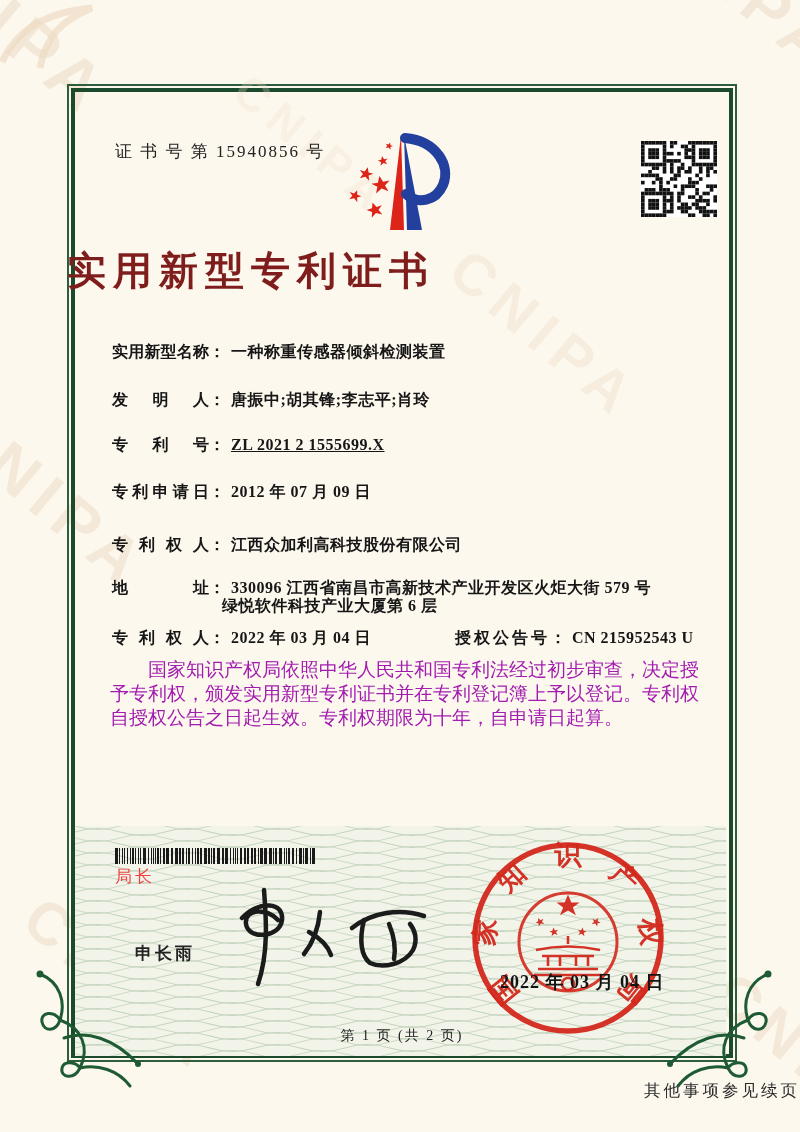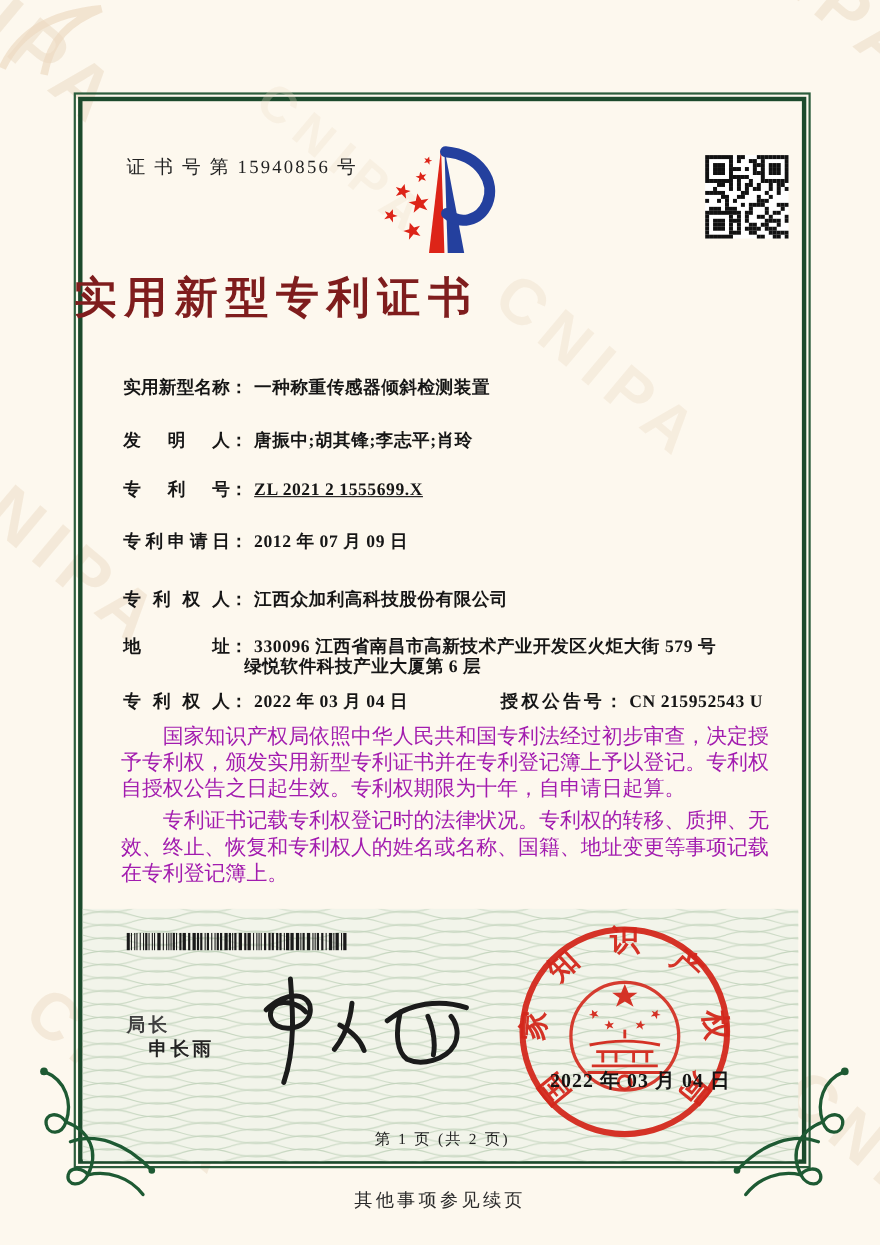--- a/index.html
+++ b/index.html
@@ -42,34 +42,34 @@
   .fvalue{letter-spacing:0.5px;}
   .addr2{position:absolute;left:110px;top:258px;letter-spacing:0.5px;}
   .grant2{position:absolute;left:343px;top:0;}
   .grant2 .glabel{letter-spacing:3px;}
   .paras{
     position:absolute;left:110px;top:658px;width:602px;
     font-size:19px;line-height:24px;color:#a21caf;
   }
   .paras p{margin:0 0 5px 0;text-indent:2em;}
   .barcode{position:absolute;left:115px;top:848px;width:205px;height:16px;}
-  .sig-title{position:absolute;left:115px;top:920px;font-family:"Liberation Sans","DejaVu Sans",sans-serif;font-size:17px;font-weight:700;letter-spacing:3px;color:#404040;}
+  .sig-title{position:absolute;left:115px;top:865px;font-family:"Liberation Sans","DejaVu Sans",sans-serif;font-size:17px;font-weight:400;letter-spacing:3px;color:#ef4444;}
   .sig-name{position:absolute;left:115px;top:942px;font-family:"Liberation Sans","DejaVu Sans",sans-serif;font-size:17px;font-weight:600;letter-spacing:3px;color:#232323;padding-left:20px;}
   .signature-svg{position:absolute;left:212px;top:880px;}
   .seal{position:absolute;left:468px;top:838px;width:200px;height:200px;}
   .seal-date{
     position:absolute;left:500px;top:970px;font-size:18px;font-weight:bold;color:#141414;
     letter-spacing:1px;z-index:6;white-space:nowrap;
   }
   .page-num{
     position:absolute;left:67px;top:1027px;width:670px;text-align:center;
     font-size:14px;letter-spacing:2px;color:#222;
   }
   .next-note{
-    position:absolute;left:0;top:1080px;width:800px;text-align:center;
+    position:absolute;left:0;top:1080px;width:800px;text-align:right;
     font-size:16.5px;letter-spacing:3px;color:#2a2a2a;
   }
   .z1{z-index:1}.z2{z-index:2}.z3{z-index:3}.z4{z-index:4}
 </style>
 </head>
 <body>
 
 <span class="wm z1" style="left:-125px;top:-20px;font-size:68px;opacity:.55;">CNIPA</span>
 <span class="wm z1" style="left:615px;top:-55px;font-size:64px;opacity:.55;">CNIPA</span>
 <span class="wm z3" style="left:218px;top:118px;font-size:46px;opacity:.28;">CNIPA</span>
@@ -378,21 +378,20 @@
   <div class="frow" style="top:290px;">
     <span class="flabel">专利权人</span><span class="fcolon">：</span><span class="fvalue">2022 年 03 月 04 日</span>
     <span class="grant2">
       <span class="glabel">授权公告号</span><span class="fcolon">：</span><span class="fvalue">CN 215952543 U</span>
     </span>
   </div>
 </div>
 
 <div class="paras z3">
   <p>国家知识产权局依照中华人民共和国专利法经过初步审查，决定授予专利权，颁发实用新型专利证书并在专利登记簿上予以登记。专利权自授权公告之日起生效。专利权期限为十年，自申请日起算。</p>
-  <p>专利证书记载专利权登记时的法律状况。专利权的转移、质押、无效、终止、恢复和专利权人的姓名或名称、国籍、地址变更等事项记载在专利登记簿上。</p>
 </div>
 
 <svg class="barcode z3" viewBox="0 0 205 16" preserveAspectRatio="none">
   <g id="bar-mods" fill="#1a1a1a">
       <rect x="0" y="0" width="3" height="16"></rect>
       <rect x="4" y="0" width="1" height="16"></rect>
       <rect x="7" y="0" width="1" height="16"></rect>
       <rect x="9" y="0" width="1" height="16"></rect>
       <rect x="12" y="0" width="1" height="16"></rect>
       <rect x="15" y="0" width="1" height="16"></rect>

